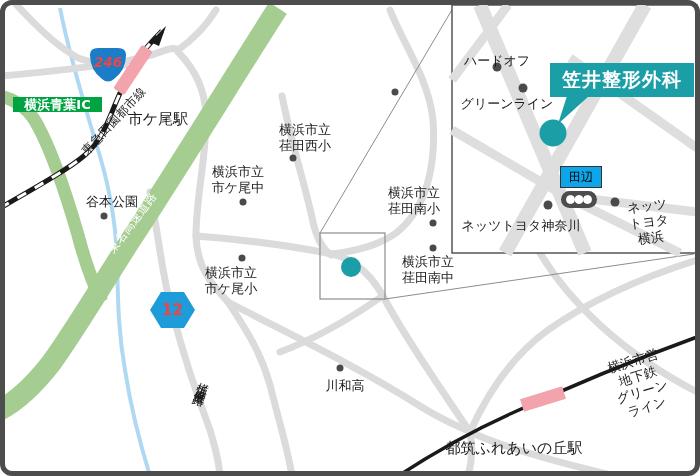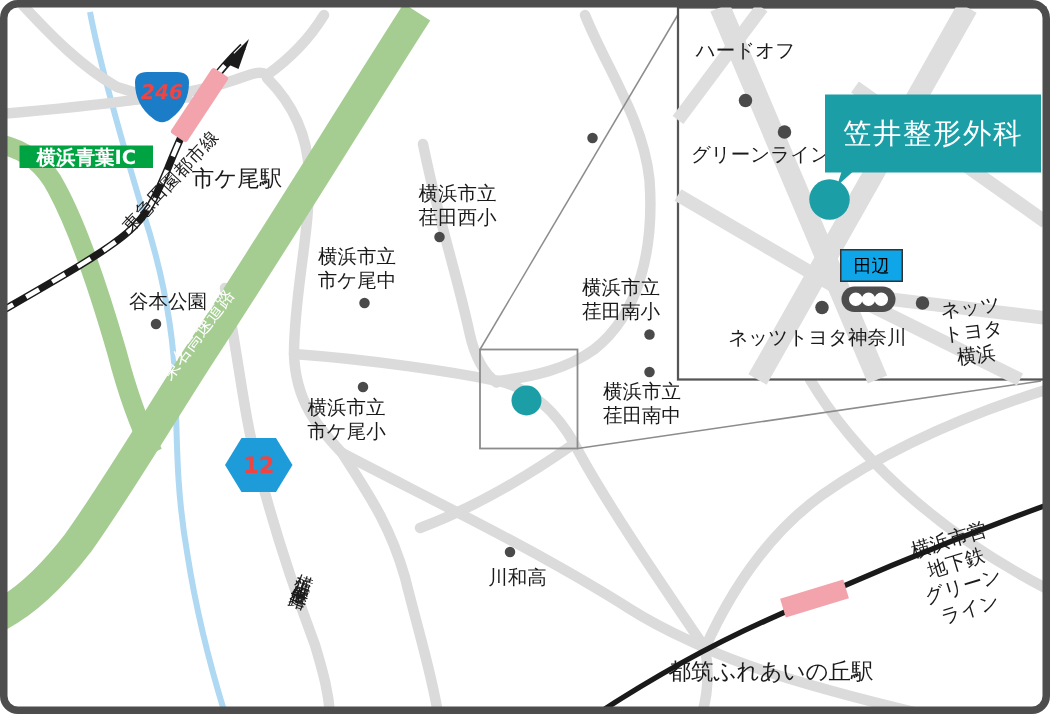--- a/index.html
+++ b/index.html
@@ -37,22 +37,22 @@
   .rot-kamiasao{writing-mode:vertical-rl;transform:translate(-50%,-50%) rotate(19deg);
        font-size:12px;letter-spacing:2px;}
   .rot-green{transform:translate(-50%,-50%) rotate(-17deg);}
   .rot-netzy{transform:translate(-50%,-50%) rotate(-7deg);}
   .badge{position:absolute;display:flex;align-items:center;justify-content:center;}
   .badge span{position:absolute;color:#ef4444;font-weight:700;}
   #badge-246 span{font-size:13.5px;font-style:italic;padding-bottom:6px;}
   #badge-12 span{font-size:15px;text-align:center;}
   #badge-ic{left:13px;top:97px;width:89px;height:15px;background:var(--ic-green);
        color:#fff;font-weight:700;font-size:13px;}
-  #clinic-banner{position:absolute;left:550px;top:63px;width:144px;height:52px;
-       background:var(--accent-teal);color:#fff;font-weight:400;font-size:19px;
+  #clinic-banner{position:absolute;left:550px;top:63px;width:144px;height:34px;
+       background:var(--accent-teal);color:#fff;font-weight:700;font-size:19px;
        display:flex;align-items:center;justify-content:center;letter-spacing:1px;}
   #tanabe-box{position:absolute;left:560px;top:166px;width:40px;height:20px;background:#0ea5e9;
        border:1.5px solid #333;font-size:12px;display:flex;align-items:center;justify-content:center;}
   .frame{position:absolute;inset:0;border:5px solid var(--frame-gray);border-radius:12px;
        pointer-events:none;z-index:50;}
 </style>
 </head>
 <body>
 
 <div id="map">
@@ -161,21 +161,21 @@
 グリーンライン</div>
 
   <div class="badge" id="badge-246" style="left:85px;top:44px;width:46px;height:42px;">
     <span>246</span>
   </div>
   <div class="badge" id="badge-12" style="left:150px;top:292px;width:45px;height:36px;">
     <span>12</span>
   </div>
   <div class="badge" id="badge-ic">横浜青葉IC</div>
 
-  <div class="lbl" style="left:497px;top:35px;">ハードオフ</div>
+  <div class="lbl" style="left:497px;top:61px;">ハードオフ</div>
   <div class="lbl" style="left:507px;top:104px;">グリーンライン</div>
   <div id="clinic-banner">笠井整形外科</div>
   <div id="tanabe-box">田辺</div>
-  <div class="lbl" style="left:545px;top:226px;text-align:right;">ネッツトヨタ神奈川</div>
+  <div class="lbl" style="left:521px;top:226px;text-align:right;">ネッツトヨタ神奈川</div>
   <div class="lbl rot-netzy" style="left:649px;top:222px;">ネッツトヨタ横浜</div>
 
   <div class="frame"></div>
 </div>
 
 </body></html>

